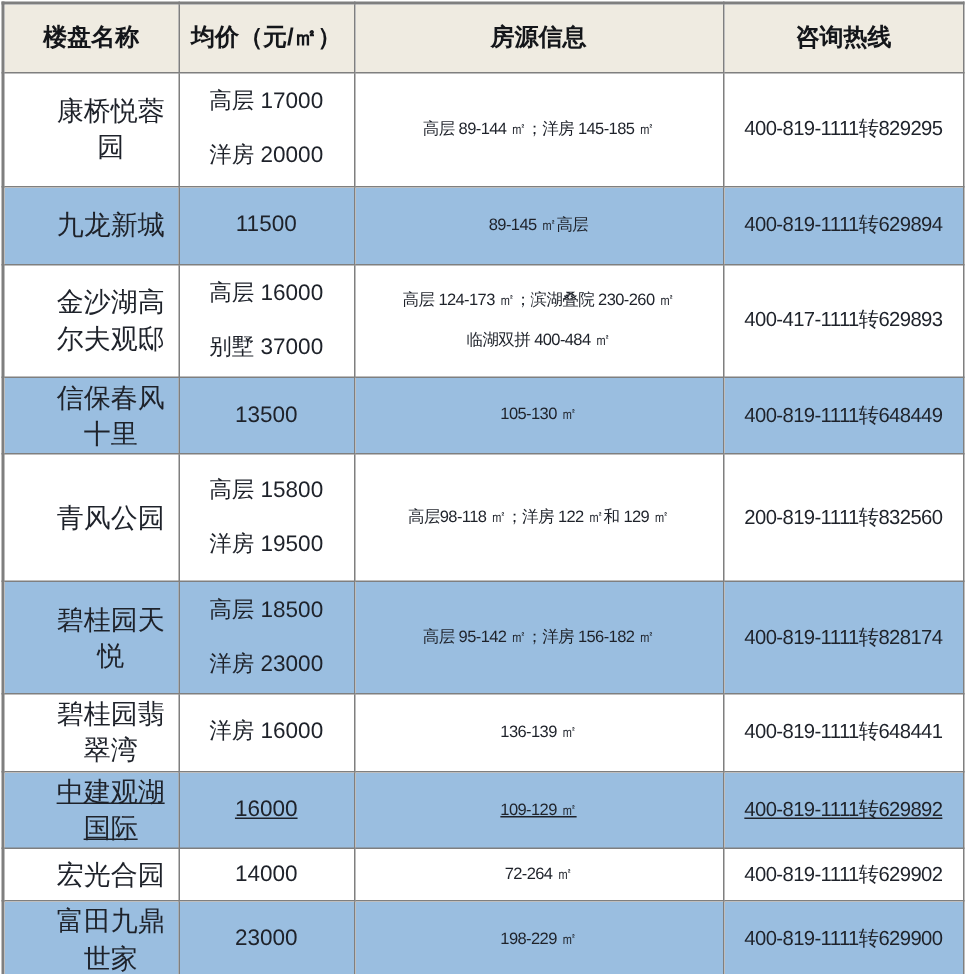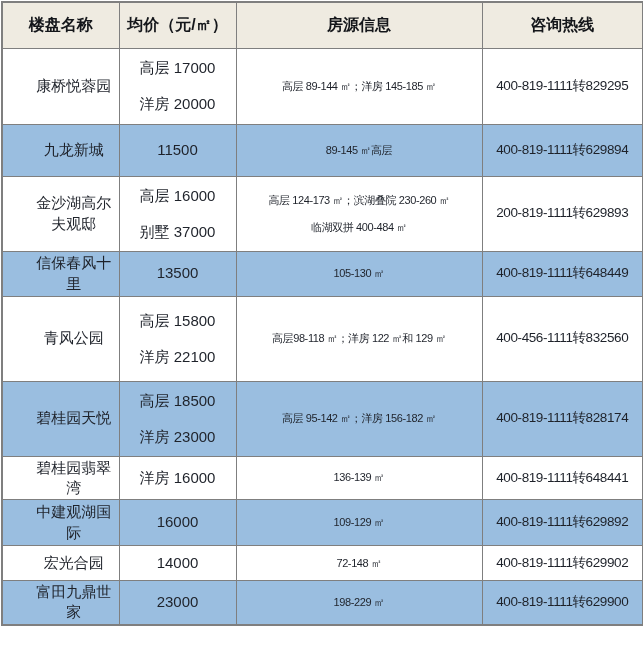--- a/index.html
+++ b/index.html
@@ -41,24 +41,24 @@
     font-weight:bold;
   }
   tbody tr:nth-child(even) td{background:var(--alt-row-bg);}
   tbody tr:nth-child(1){height:76px;}
   tbody tr:nth-child(2){height:52px;}
   tbody tr:nth-child(3){height:70px;}
   tbody tr:nth-child(4){height:45px;}
   tbody tr:nth-child(5){height:85px;}
   tbody tr:nth-child(6){height:75px;}
   tbody tr:nth-child(7){height:32px;}
-  tbody tr:nth-child(8){height:46px;}
+  tbody tr:nth-child(8){height:46px;text-decoration:underline;}
   tbody tr:nth-child(9){height:35px;}
   tbody tr:nth-child(10){height:44px;}
-  td.name-cell{font-size:15px;padding-left:28px;}
+  td.name-cell{font-size:18px;padding-left:28px;}
   td.price-cell{font-size:15px;}
   td.info-cell{font-size:11px;letter-spacing:-0.4px;white-space:nowrap;}
   td.phone-cell{font-size:13.5px;letter-spacing:-0.4px;white-space:nowrap;padding:1px 0;text-align:center;}
   td div{line-height:1.35;}
   td.stacked div{line-height:2.4;}
 </style>
 </head>
 <body>
 
 <table>
@@ -112,21 +112,21 @@
         </td>
         <td class="price-cell stacked">
           <div>高层 16000</div>
           <div>别墅 37000</div>
         </td>
         <td class="info-cell stacked">
           <div>高层 124-173 ㎡；滨湖叠院 230-260 ㎡</div>
           <div>临湖双拼 400-484 ㎡</div>
         </td>
         <td class="phone-cell">
-          <div>200-819-1111转629893</div>
+          <div>400-417-1111转629893</div>
         </td>
       </tr>
       <tr>
         <td class="name-cell">
           <div>信保春风十里</div>
         </td>
         <td class="price-cell">
           <div>13500</div>
         </td>
         <td class="info-cell">
@@ -135,27 +135,27 @@
         <td class="phone-cell">
           <div>400-819-1111转648449</div>
         </td>
       </tr>
       <tr>
         <td class="name-cell">
           <div>青风公园</div>
         </td>
         <td class="price-cell stacked">
           <div>高层 15800</div>
-          <div>洋房 22100</div>
+          <div>洋房 19500</div>
         </td>
         <td class="info-cell">
           <div>高层98-118 ㎡；洋房 122 ㎡和 129 ㎡</div>
         </td>
         <td class="phone-cell">
-          <div>400-456-1111转832560</div>
+          <div>200-819-1111转832560</div>
         </td>
       </tr>
       <tr>
         <td class="name-cell">
           <div>碧桂园天悦</div>
         </td>
         <td class="price-cell stacked">
           <div>高层 18500</div>
           <div>洋房 23000</div>
         </td>
@@ -195,21 +195,21 @@
         </td>
       </tr>
       <tr>
         <td class="name-cell">
           <div>宏光合园</div>
         </td>
         <td class="price-cell">
           <div>14000</div>
         </td>
         <td class="info-cell">
-          <div>72-148 ㎡</div>
+          <div>72-264 ㎡</div>
         </td>
         <td class="phone-cell">
           <div>400-819-1111转629902</div>
         </td>
       </tr>
       <tr>
         <td class="name-cell">
           <div>富田九鼎世家</div>
         </td>
         <td class="price-cell">

